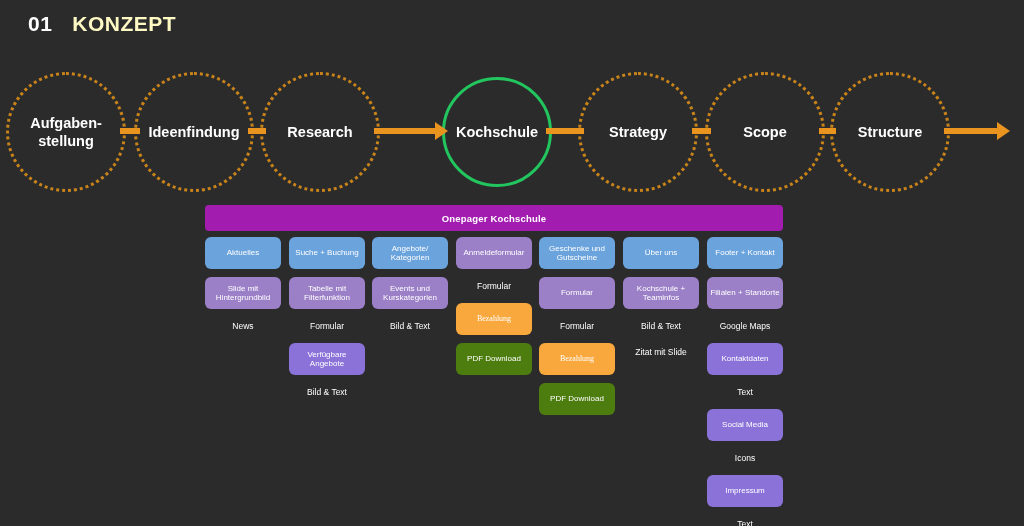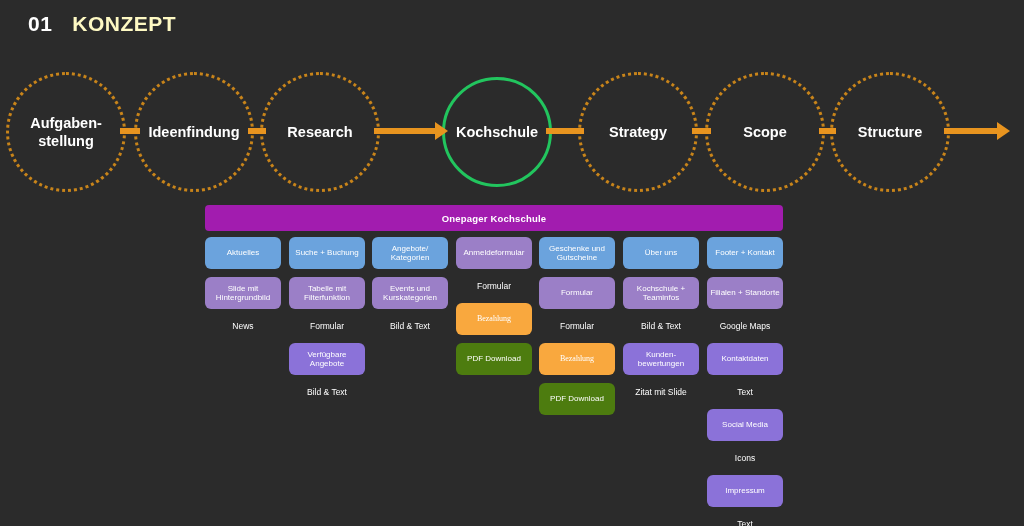--- a/index.html
+++ b/index.html
@@ -255,23 +255,20 @@
         <div class="col" style="left: 418px;">
           <div class="cell box c-blue">
             <span>Über uns</span>
           </div>
           <div class="cell box c-purple">
             <span>Kochschule + Teaminfos</span>
           </div>
           <div class="cell plain">
             <span>Bild &amp; Text</span>
           </div>
-          <div class="cell box c-purple2">
-            <span>Kunden- bewertungen</span>
-          </div>
           <div class="cell plain">
             <span>Zitat mit Slide</span>
           </div>
         </div>
         <div class="col" style="left: 502px;">
           <div class="cell box c-blue">
             <span>Footer + Kontakt</span>
           </div>
           <div class="cell box c-purple">
             <span>Filialen + Standorte</span>

